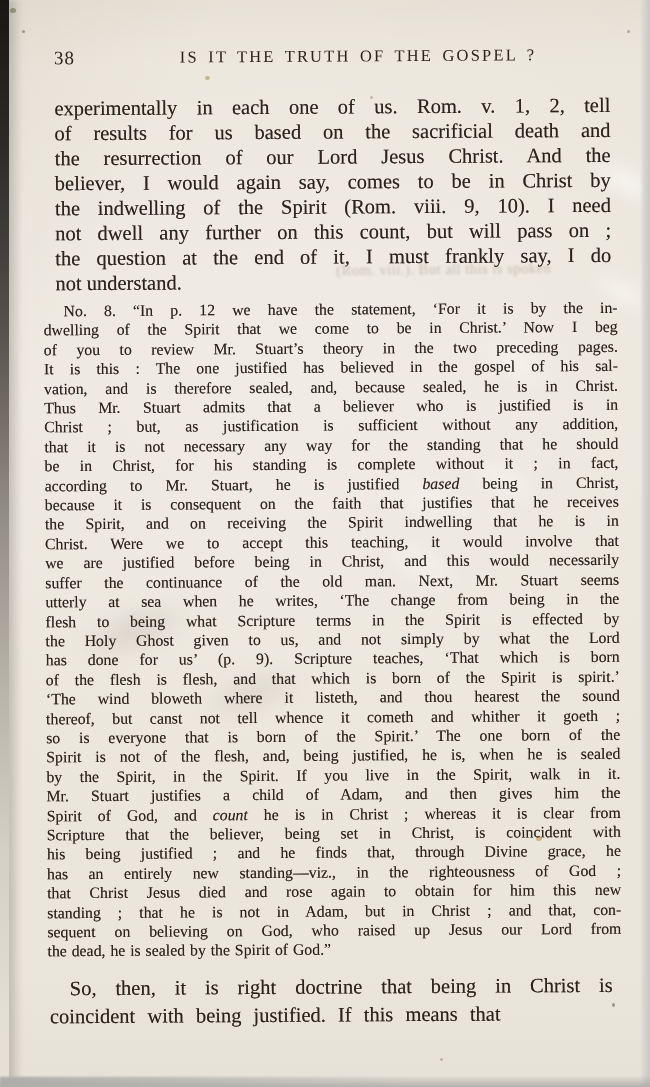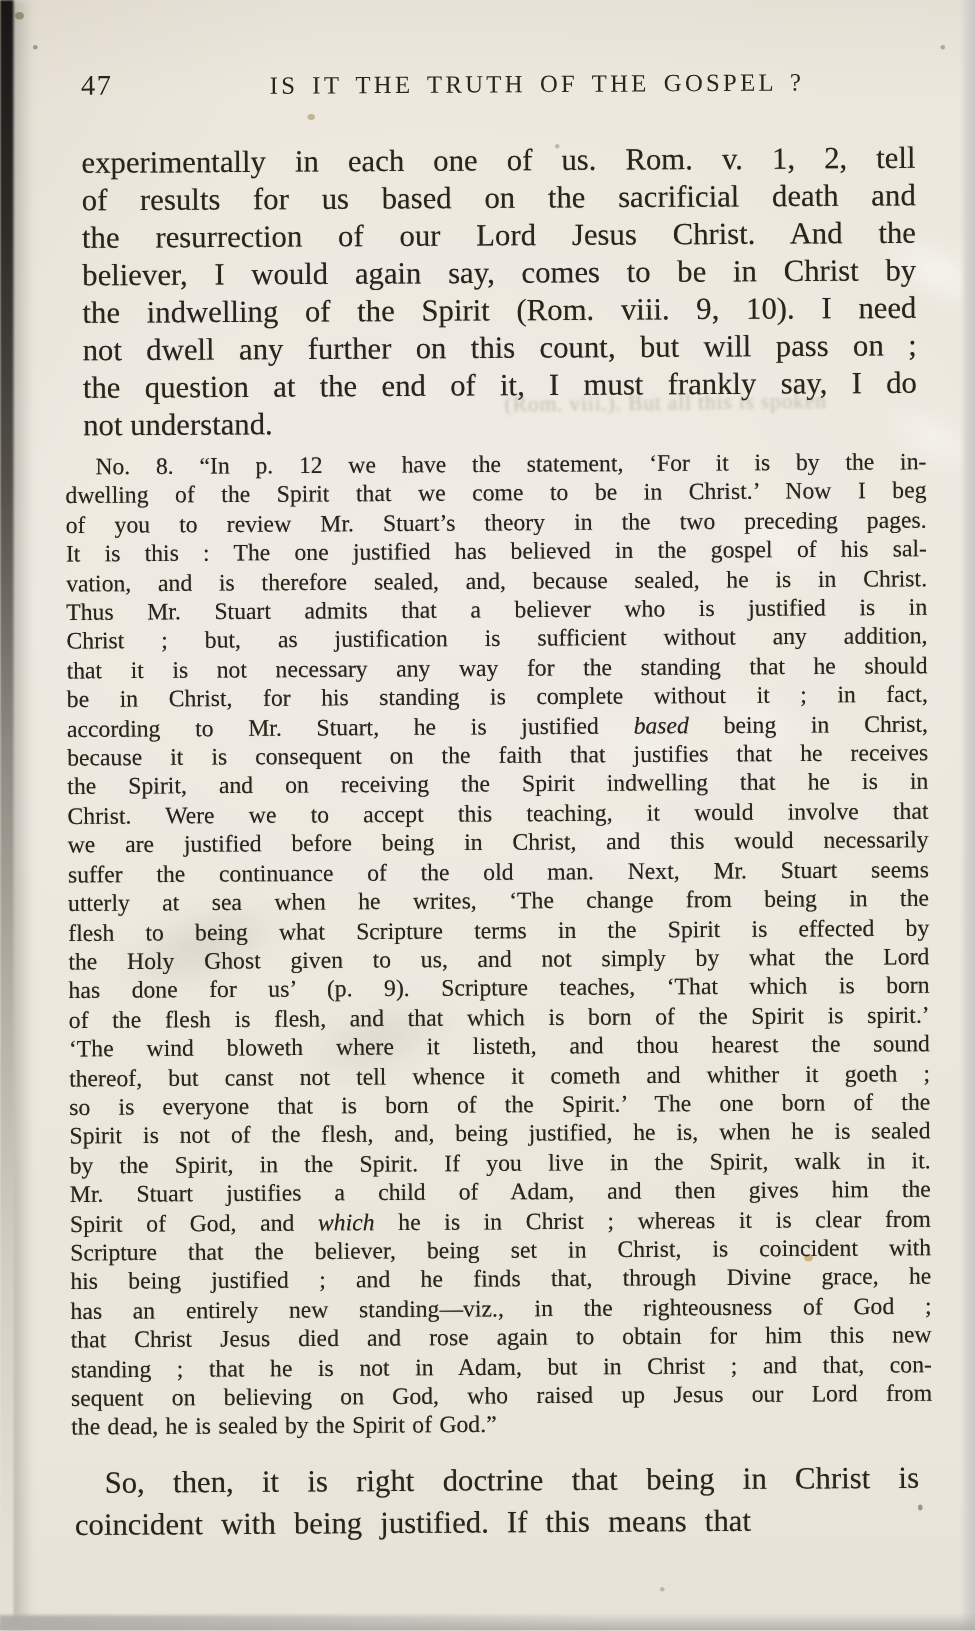--- a/index.html
+++ b/index.html
@@ -117,21 +117,21 @@
   <div class="speck k2"></div>
   <div class="speck k3"></div>
   <div class="speck k4"></div>
   <div class="speck k5"></div>
   <div class="speck k6"></div>
   <div class="speck k7"></div>
   <div class="speck k8"></div>
 
   <div class="text-block">
     <div class="pg-header">
-      <span class="pg-num">47</span>
+      <span class="pg-num">38</span>
       <span class="pg-title">IS IT THE TRUTH OF THE GOSPEL ?</span>
     </div>
 
     <div class="para para1">
         <div class="line first-line">experimentally in each one of us.  Rom. v. 1, 2, tell</div>
         <div class="line">of results for us based on the sacrificial death and</div>
         <div class="line">the resurrection of our Lord Jesus Christ.  And the</div>
         <div class="line">believer, I would again say, comes to be in Christ by</div>
         <div class="line">the indwelling of the Spirit (Rom. viii. 9, 10).  I need</div>
         <div class="line">not dwell any further on this count, but will pass on ;</div>
@@ -161,21 +161,21 @@
         <div class="line">flesh to being what Scripture terms in the Spirit is effected by</div>
         <div class="line">the Holy Ghost given to us, and not simply by what the Lord</div>
         <div class="line">has done for us’ (p. 9).  Scripture teaches, ‘That which is born</div>
         <div class="line">of the flesh is flesh, and that which is born of the Spirit is spirit.’</div>
         <div class="line">‘The wind bloweth where it listeth, and thou hearest the sound</div>
         <div class="line">thereof, but canst not tell whence it cometh and whither it goeth ;</div>
         <div class="line">so is everyone that is born of the Spirit.’  The one born of the</div>
         <div class="line">Spirit is not of the flesh, and, being justified, he is, when he is sealed</div>
         <div class="line">by the Spirit, in the Spirit.  If you live in the Spirit, walk in it.</div>
         <div class="line">Mr. Stuart justifies a child of Adam, and then gives him the</div>
-        <div class="line">Spirit of God, and <em>which</em> he is in Christ ; whereas it is clear from</div>
+        <div class="line">Spirit of God, and <em>count</em> he is in Christ ; whereas it is clear from</div>
         <div class="line">Scripture that the believer, being set in Christ, is coincident with</div>
         <div class="line">his being justified ; and he finds that, through Divine grace, he</div>
         <div class="line">has an entirely new standing—viz., in the righteousness of God ;</div>
         <div class="line">that Christ Jesus died and rose again to obtain for him this new</div>
         <div class="line">standing ; that he is not in Adam, but in Christ ; and that, con-</div>
         <div class="line">sequent on believing on God, who raised up Jesus our Lord from</div>
         <div class="line last-line">the dead, he is sealed by the Spirit of God.”</div>
       </div>
 
     <div class="para para3 indent-first">

